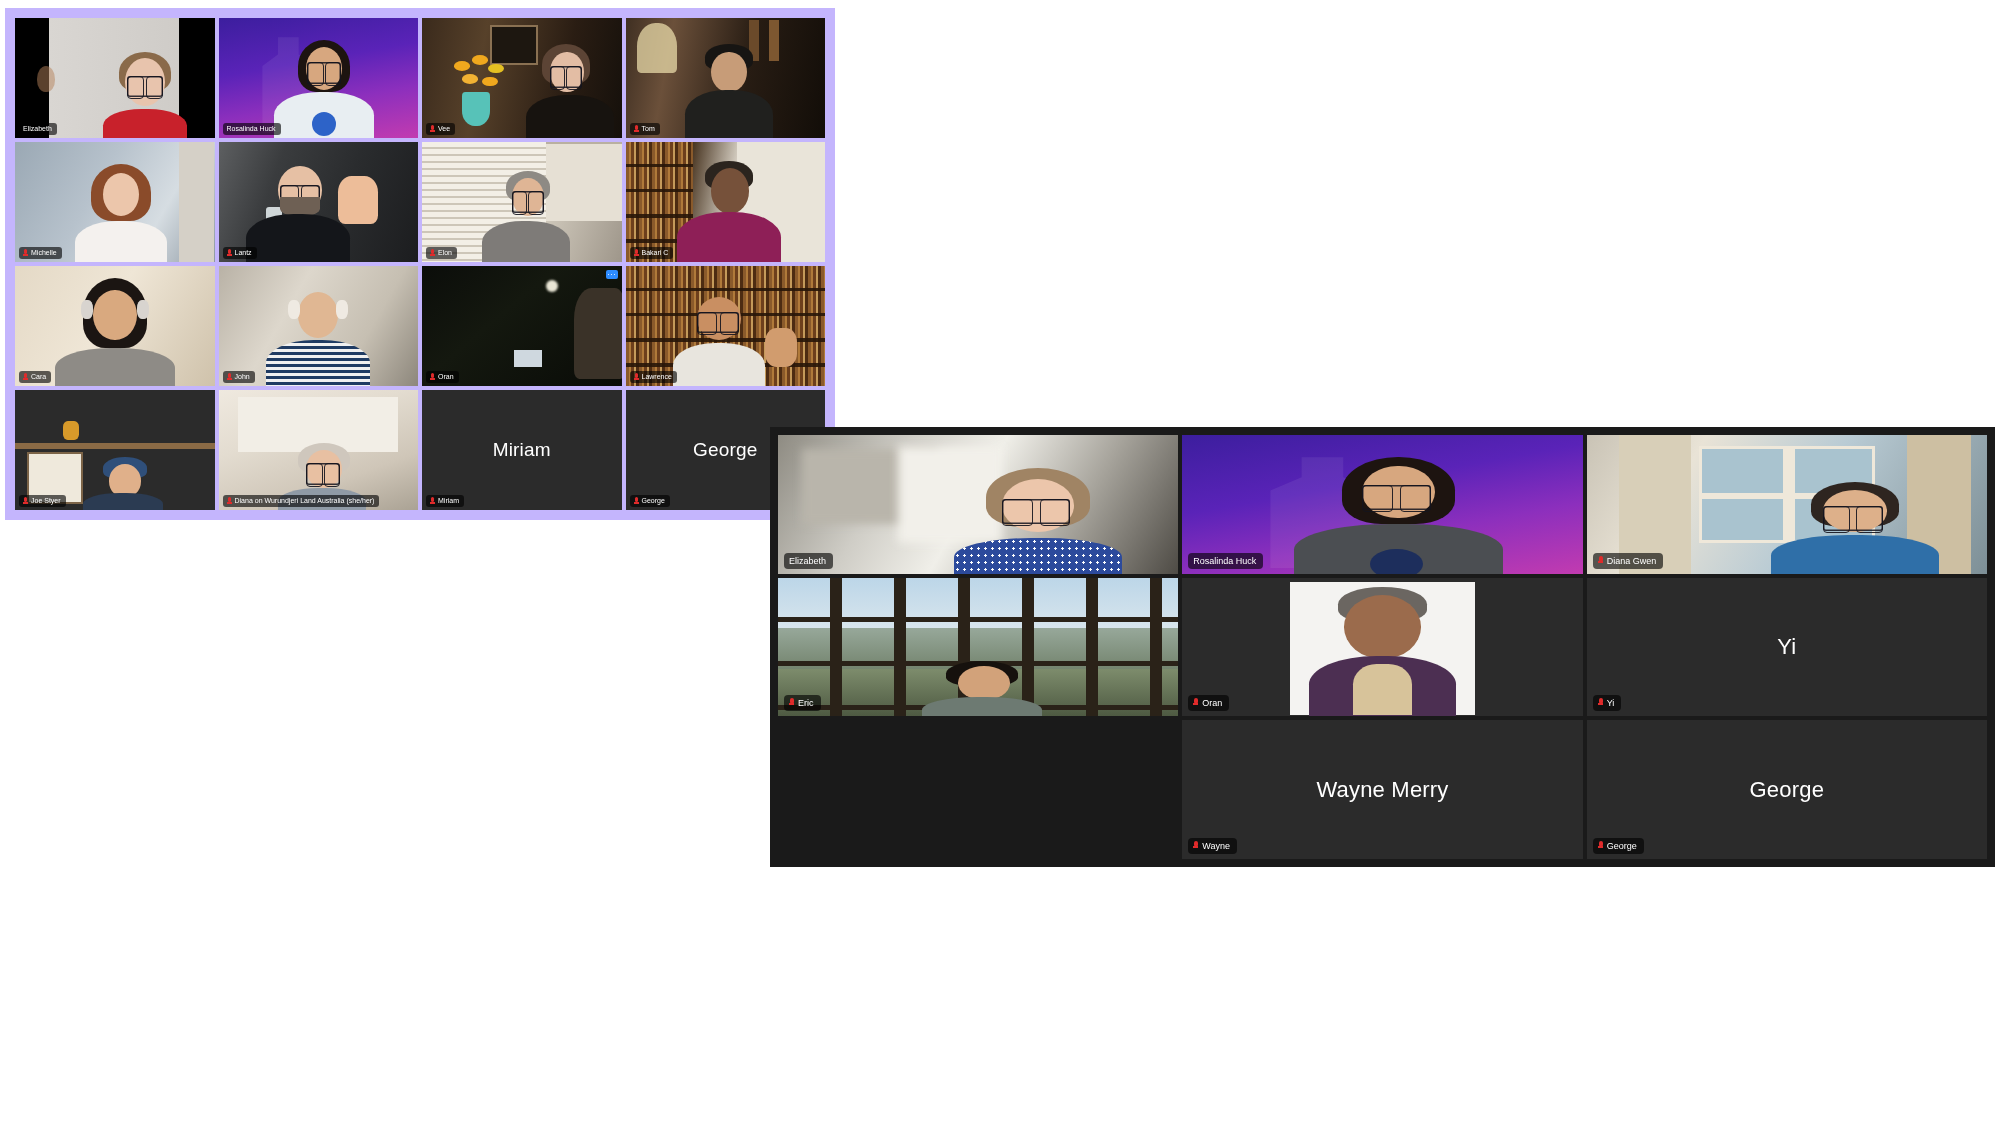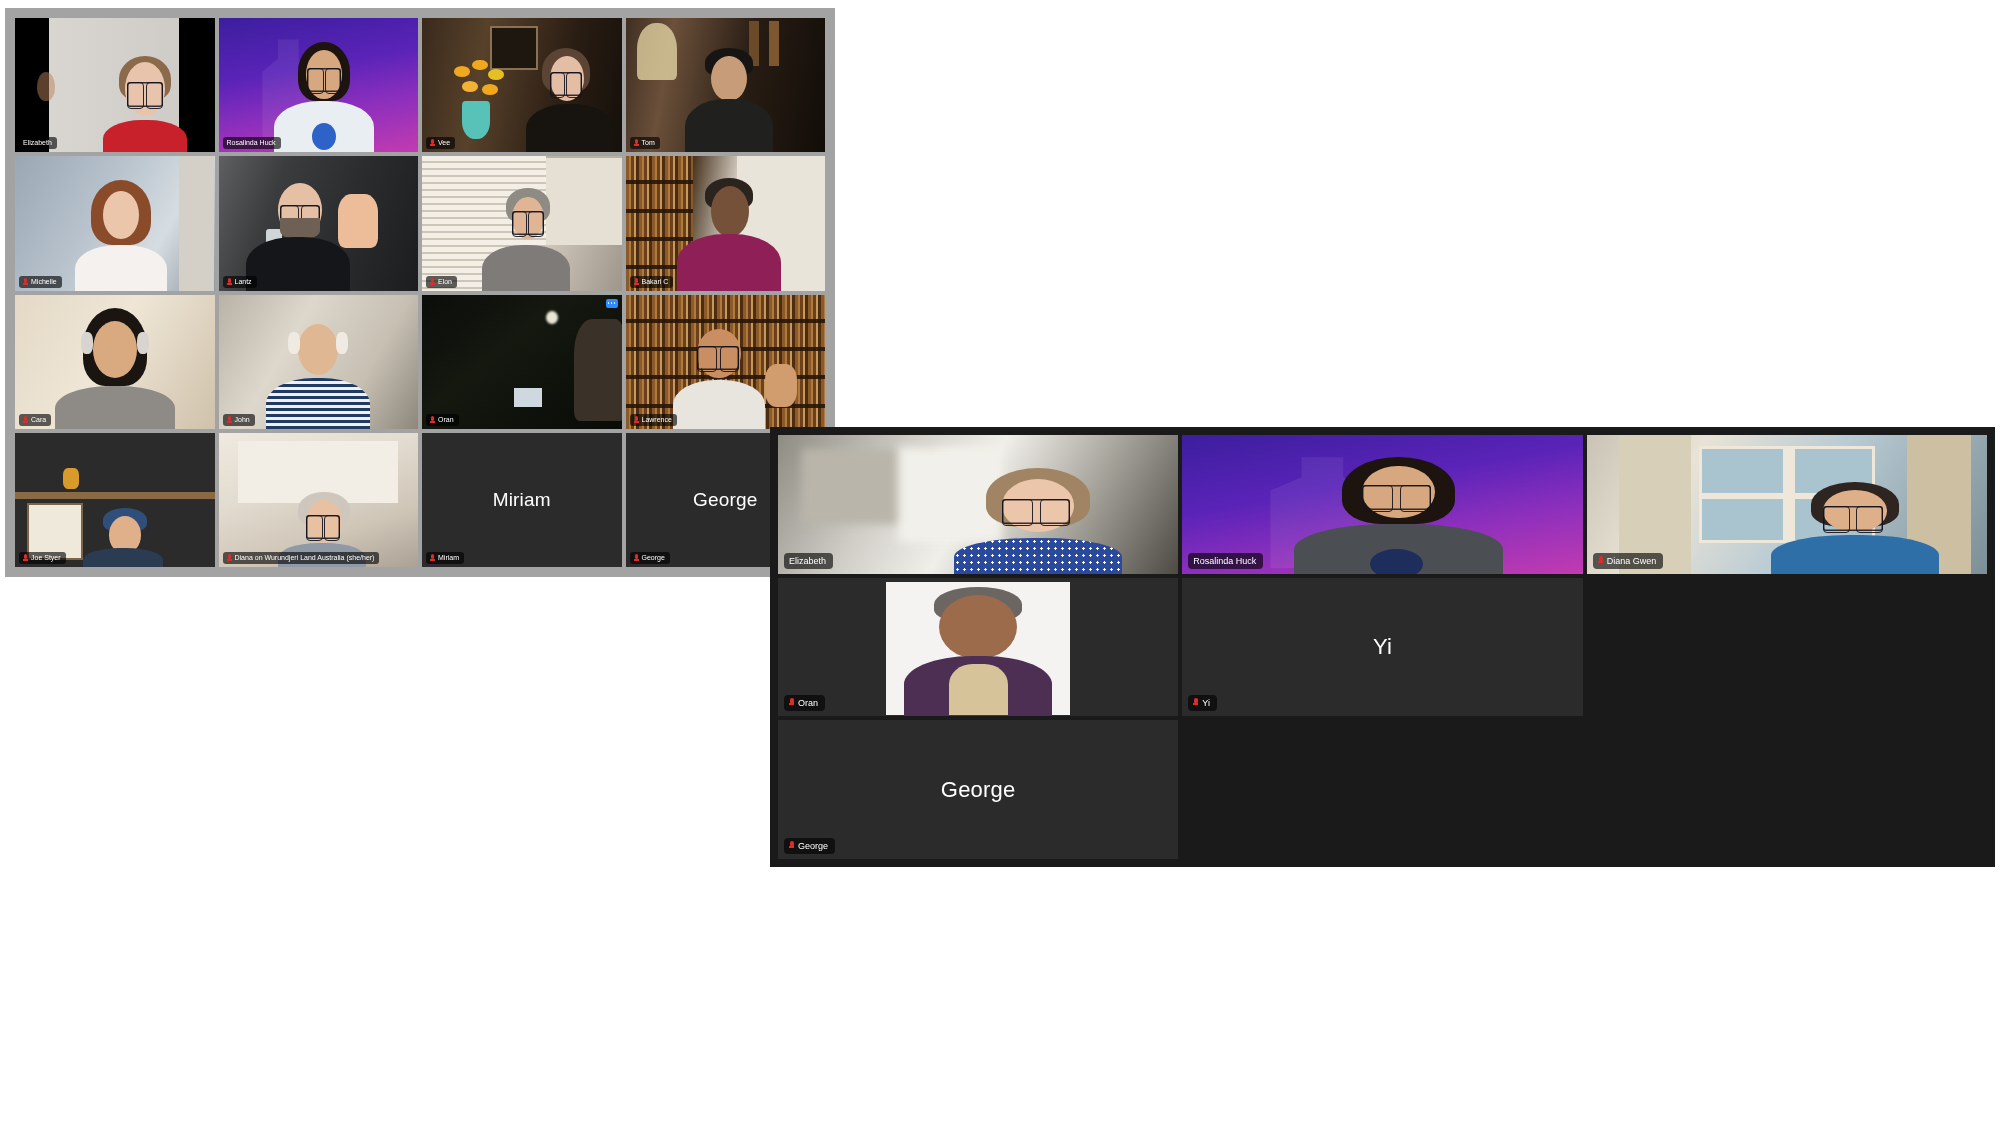--- a/index.html
+++ b/index.html
@@ -1,21 +1,21 @@
 <!DOCTYPE html>
 <html><head>
 <meta charset="utf-8">
 <style>
   html,body{margin:0;padding:0;background:#ffffff;}
   body{width:2000px;height:1125px;position:relative;overflow:hidden;
        font-family:"Liberation Sans", sans-serif;}
 
   
   .zoom-window{position:absolute;background:#000000;box-sizing:border-box;}
-  #window-back{left:5px;top:8px;width:830px;height:569px;background:#a3a3a3;padding:10px;}
+  #window-back{left:5px;top:8px;width:830px;height:512px;background:#c4b5fd;padding:10px;}
   #window-front{left:770px;top:427px;width:1225px;height:440px;background:#1a1a1a;padding:8px;}
 
   .grid{display:grid;gap:4px;width:100%;height:100%;box-sizing:border-box;}
   #grid-back{grid-template-columns:repeat(4,1fr);grid-template-rows:repeat(4,1fr);}
   #grid-front{grid-template-columns:repeat(3,1fr);grid-template-rows:repeat(3,1fr);}
 
   
   .tile{position:relative;overflow:hidden;background:#2b2b2b;box-sizing:border-box;}
   .tile.active{outline:2px solid #41d13b;outline-offset:-2px;}
   .tile .media{position:absolute;inset:0;}
@@ -393,20 +393,35 @@
         <div class="head" style="left:59%;top:40%;width:16%;height:30%;background:#ddb08a;"></div>
         <div class="glasses" style="left:59%;top:51%;width:15%;"></div>
         <div class="torso" style="left:46%;top:72%;width:42%;height:32%;background:#2f6fa8;"></div>
       </div>
       <div class="badge big muted">
         <span class="mic"></span>
         <span>Diana Gwen</span>
       </div>
     </div>
 
+    <div class="tile">
+      <div class="media sc scene-eric">
+        <div style="position:absolute;left:0;top:0;width:100%;height:46%;background:linear-gradient(180deg,#bcd6e8,#dfe9ee);"></div>
+        <div style="position:absolute;left:0;top:36%;width:100%;height:34%;background:linear-gradient(180deg,#97a89a,#6f7f68);"></div>
+        <div style="position:absolute;left:0;top:66%;width:100%;height:34%;background:linear-gradient(180deg,#7d8c6c,#4e5a42);"></div>
+        <div class="winframe"></div>
+        <div class="hair" style="left:42%;top:60%;width:18%;height:18%;background:#16110d;"></div>
+        <div class="head" style="left:45%;top:64%;width:13%;height:24%;background:#d2a27a;"></div>
+        <div class="torso" style="left:36%;top:86%;width:30%;height:20%;background:#6d7a72;"></div>
+      </div>
+      <div class="badge big muted">
+        <span class="mic"></span>
+        <span>Eric</span>
+      </div>
+    </div>
 
     <div class="tile">
       <div class="media sc scene-oran2">
         <div class="portrait" style="left:27%;top:3%;width:46%;height:96%;">
           <div class="hair" style="left:26%;top:4%;width:48%;height:26%;background:#6b6661;"></div>
           <div class="head" style="left:29%;top:10%;width:42%;height:48%;background:#9b6b4c;"></div>
           <div class="torso" style="left:10%;top:56%;width:80%;height:46%;background:#4c2f52;"></div>
           <div style="position:absolute;left:34%;top:62%;width:32%;height:38%;background:#d7c39a;border-radius:40% 40% 0 0;"></div>
         </div>
       </div>
@@ -420,20 +435,28 @@
       <div class="media sc scene-empty"></div>
       <div class="placeholder-name lg">Yi</div>
       <div class="badge big muted">
         <span class="mic"></span>
         <span>Yi</span>
       </div>
     </div>
 
     <div class="tile" style="background:#1a1a1a;"></div>
 
+    <div class="tile">
+      <div class="media sc scene-empty"></div>
+      <div class="placeholder-name lg">Wayne Merry</div>
+      <div class="badge big muted">
+        <span class="mic"></span>
+        <span>Wayne</span>
+      </div>
+    </div>
 
     <div class="tile">
       <div class="media sc scene-empty"></div>
       <div class="placeholder-name lg">George</div>
       <div class="badge big muted">
         <span class="mic"></span>
         <span>George</span>
       </div>
     </div>
 

